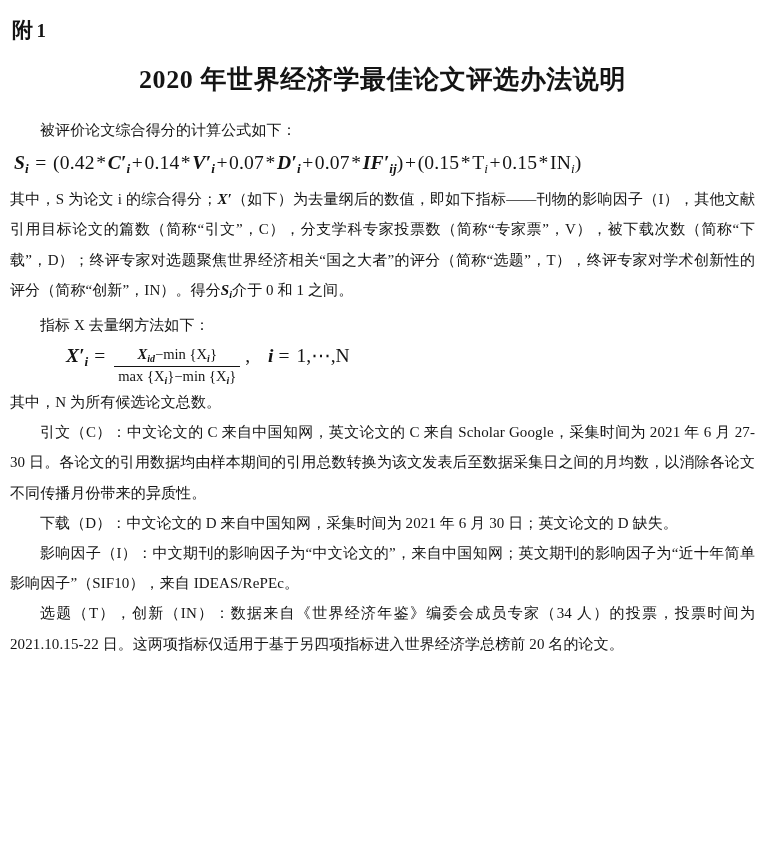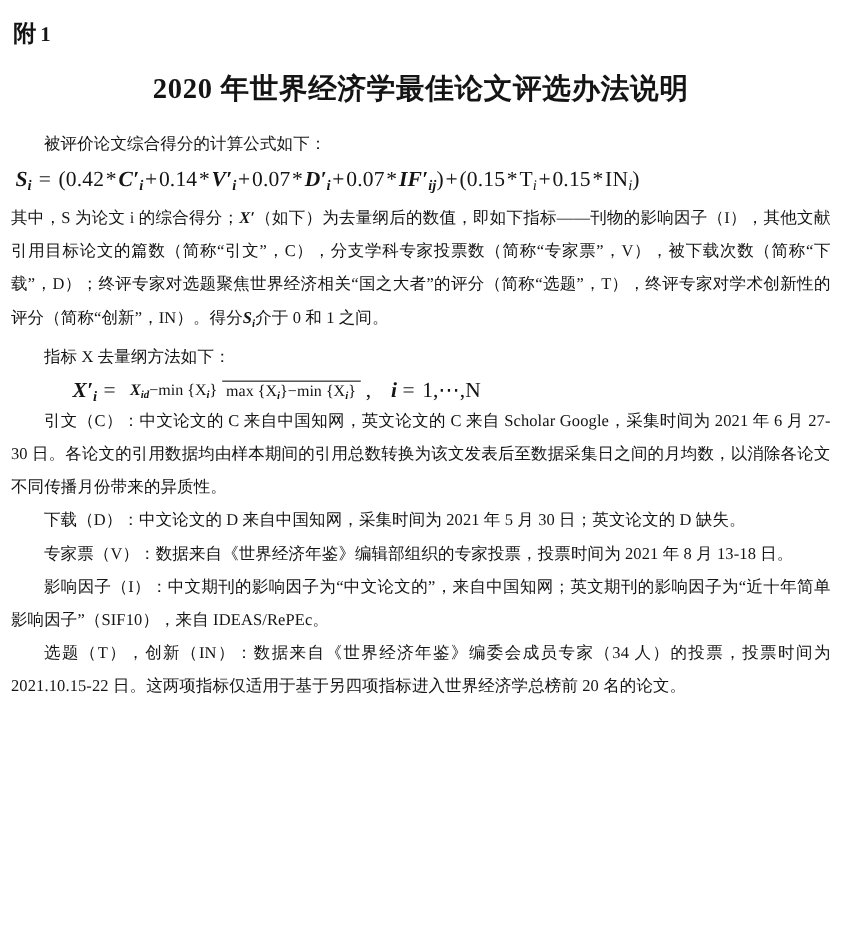--- a/index.html
+++ b/index.html
@@ -96,21 +96,21 @@
   
   .formula-norm {
     margin: 6px 0 1px 0;
     padding-left: 56px;
     font-size: 19.5px;
     display: flex;
     line-height: 1;
   }
   .frac {
     display: inline-flex;
-    flex-direction: row;
+    flex-direction: column;
     align-items: center;
     vertical-align: middle;
     margin: 0 3px;
     font-size: 14.6px;
     line-height: 1.18;
   }
   .frac .numer { padding: 0 4px 1px 4px; }
   .frac .denom { padding: 1px 4px 0 4px; border-top: 1.3px solid #141414; }
   .formula-norm .lead { font-size: 19.5px; }
   .formula-norm .tail { font-size: 19.5px; padding-left: 2px; }
@@ -148,21 +148,21 @@
         <span class="numer"><span class="mi">X</span><span class="mi sub">id</span><span>−</span><span class="mu">min {X</span><span class="mi sub">i</span><span>}</span></span>
         <span class="denom"><span class="mu">max {X</span><span class="mi sub">i</span><span>}</span><span>−</span><span class="mu">min {X</span><span class="mi sub">i</span><span>}</span></span>
       </span>
       <span class="tail">,</span>
       <span class="gap"></span>
       <span class="tail mi">i</span>
       <span class="tail" style="padding:0 5px;">=</span>
       <span class="tail mu">1,⋯,N</span>
     </div>
 
+    <p class="para tight">其中，N 为所有候选论文总数。</p>
 
     <p class="para indent">引文（C）：中文论文的 C 来自中国知网，英文论文的 C 来自 Scholar Google，采集时间为 2021 年 6 月 27-30 日。各论文的引用数据均由样本期间的引用总数转换为该文发表后至数据采集日之间的月均数，以消除各论文不同传播月份带来的异质性。</p>
-    <p class="para indent">下载（D）：中文论文的 D 来自中国知网，采集时间为 2021 年 5 月 30 日；英文论文的 D 缺失。</p>
-    <p class="para indent">专家票（V）：数据来自《世界经济年鉴》编辑部组织的专家投票，投票时间为 2021 年 8 月 13-18 日。</p>
+    <p class="para indent">下载（D）：中文论文的 D 来自中国知网，采集时间为 2021 年 6 月 30 日；英文论文的 D 缺失。</p>
     <p class="para indent">影响因子（I）：中文期刊的影响因子为“中文论文的”，来自中国知网；英文期刊的影响因子为“近十年简单影响因子”（SIF10），来自 IDEAS/RePEc。</p>
     <p class="para indent">选题（T），创新（IN）：数据来自《世界经济年鉴》编委会成员专家（34 人）的投票，投票时间为 2021.10.15-22 日。这两项指标仅适用于基于另四项指标进入世界经济学总榜前 20 名的论文。</p>
 
   </div>
 </div>
 
 </body></html>

